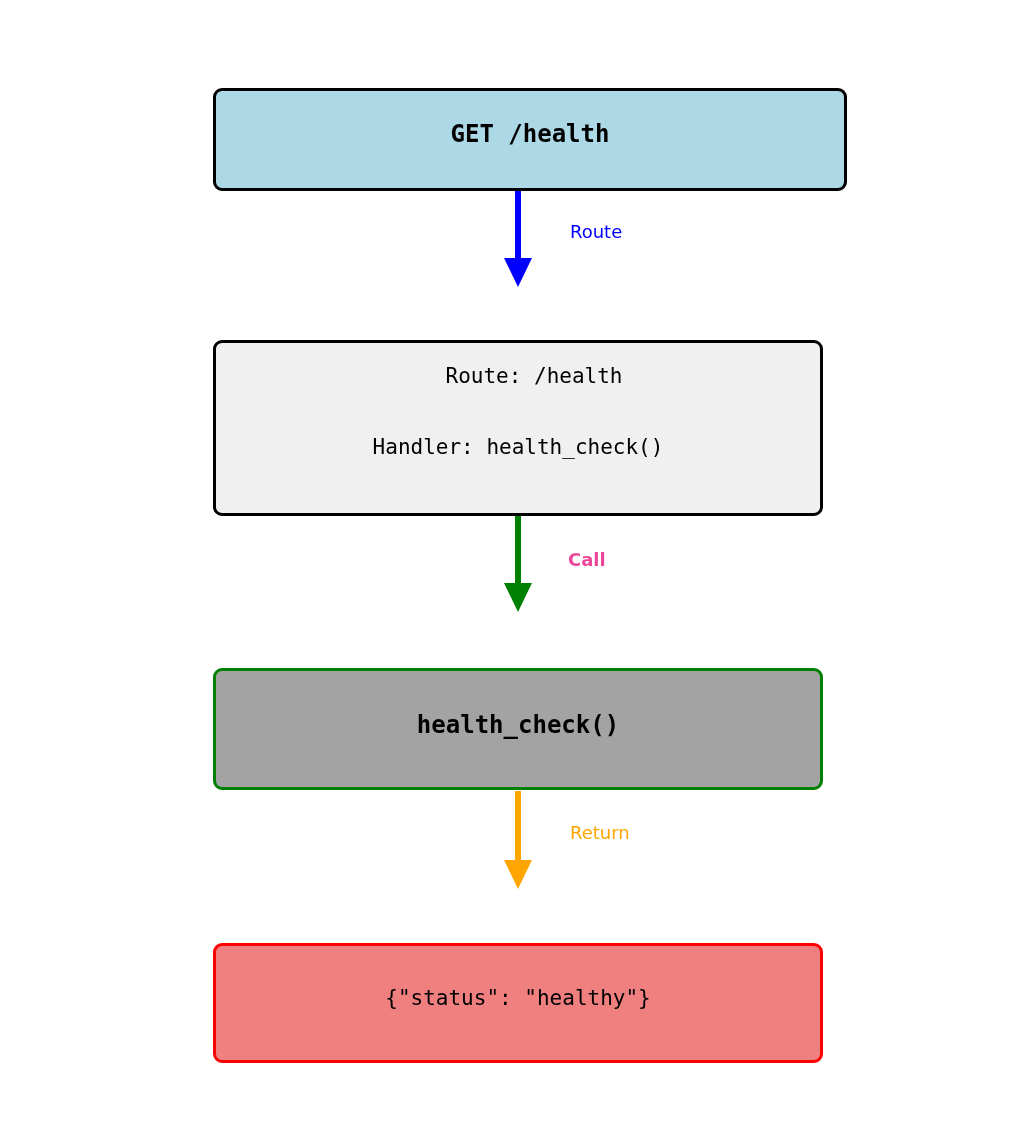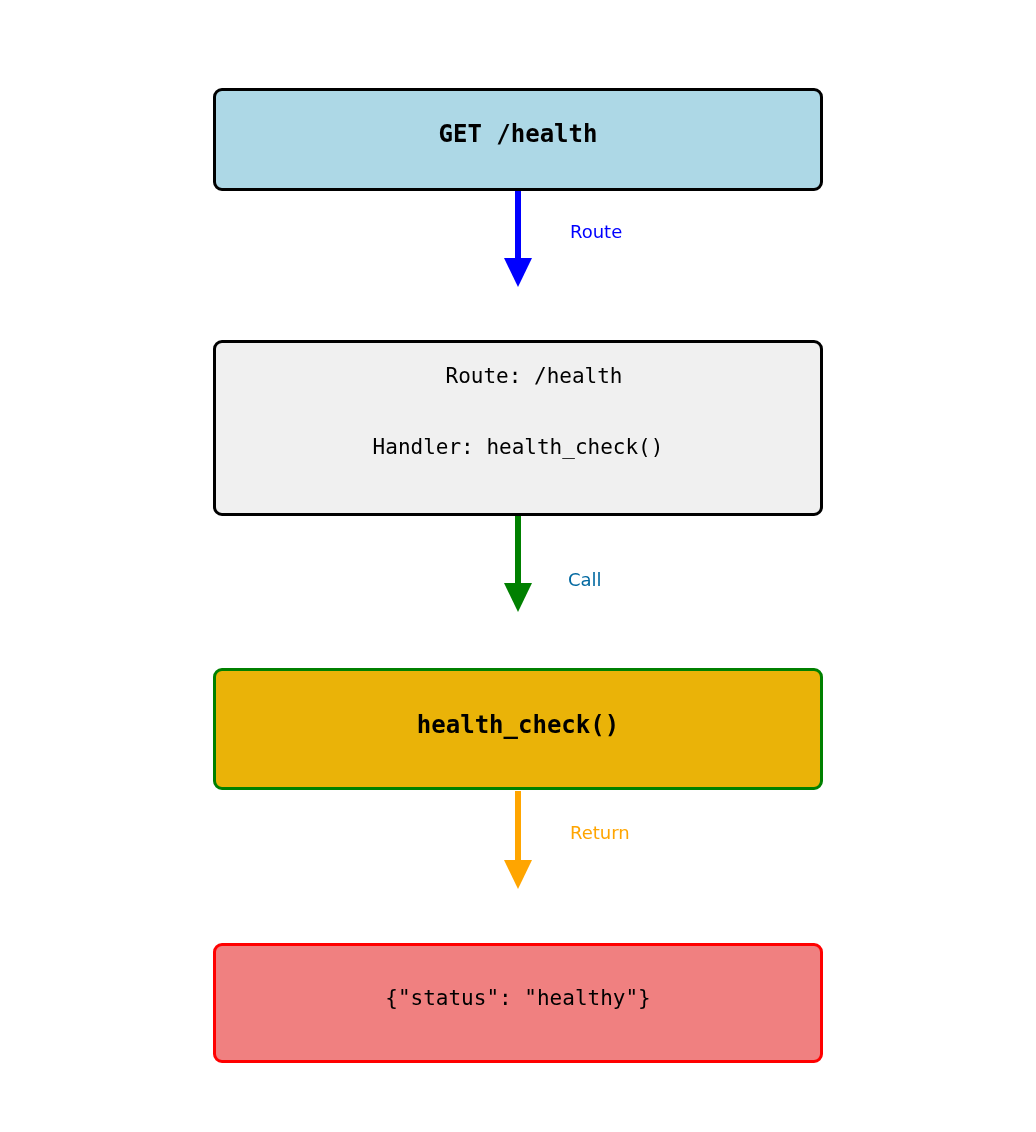--- a/index.html
+++ b/index.html
@@ -24,23 +24,23 @@
     pointer-events: none;
   }
   .node {
     position: absolute;
     left: 213px;
     width: 604px; 
     border: 3px solid #000000;
     border-radius: 9px;
     box-sizing: content-box;
   }
-  .node-request  { top: 88px;  height: 97px;  background: #ADD8E6; border-color: #000000; }
+  .node-request  { top: 88px;  height: 97px;  background: #ADD8E6; border-color: #000000; padding-left: 24px; }
   .node-route    { top: 340px; height: 170px; background: #F0F0F0; border-color: #000000; }
-  .node-handler  { top: 668px; height: 116px; background: #eab308; border-color: #008000; }
+  .node-handler  { top: 668px; height: 116px; background: #a3a3a3; border-color: #008000; }
   .node-response { top: 943px; height: 114px; background: #F08080; border-color: #FF0000; }
   .node-label {
     position: absolute;
     left: 0;
     right: 0;
     text-align: center;
     color: #000000;
     white-space: pre;
   }
   .t-bold {
@@ -59,21 +59,21 @@
   .node-route .line-1 { top: 20px; padding-left: 32px; }
   .node-route .line-2 { top: 75px; margin-top: 16px; }
   .edge-label {
     position: absolute;
     font-family: "DejaVu Sans", "Liberation Sans", sans-serif;
     font-size: 18px;
     line-height: 22px;
     white-space: pre;
   }
   .edge-label-match  { left: 570px; top: 221px; color: #0000FF; }
-  .edge-label-call   { left: 568px; top: 569px; color: #0369a1; }
+  .edge-label-call   { left: 568px; top: 549px; color: #ec4899; font-weight: bold; }
   .edge-label-return { left: 570px; top: 822px; color: #FFA500; text-align: center; }
 </style>
 </head>
 <body>
 
 <div class="canvas">
 
   <svg class="arrows" viewBox="0 0 1036 1132" xmlns="http://www.w3.org/2000/svg">
     <g>
       <line x1="518" y1="189" x2="518" y2="262" stroke="#0000FF" stroke-width="6"></line>

